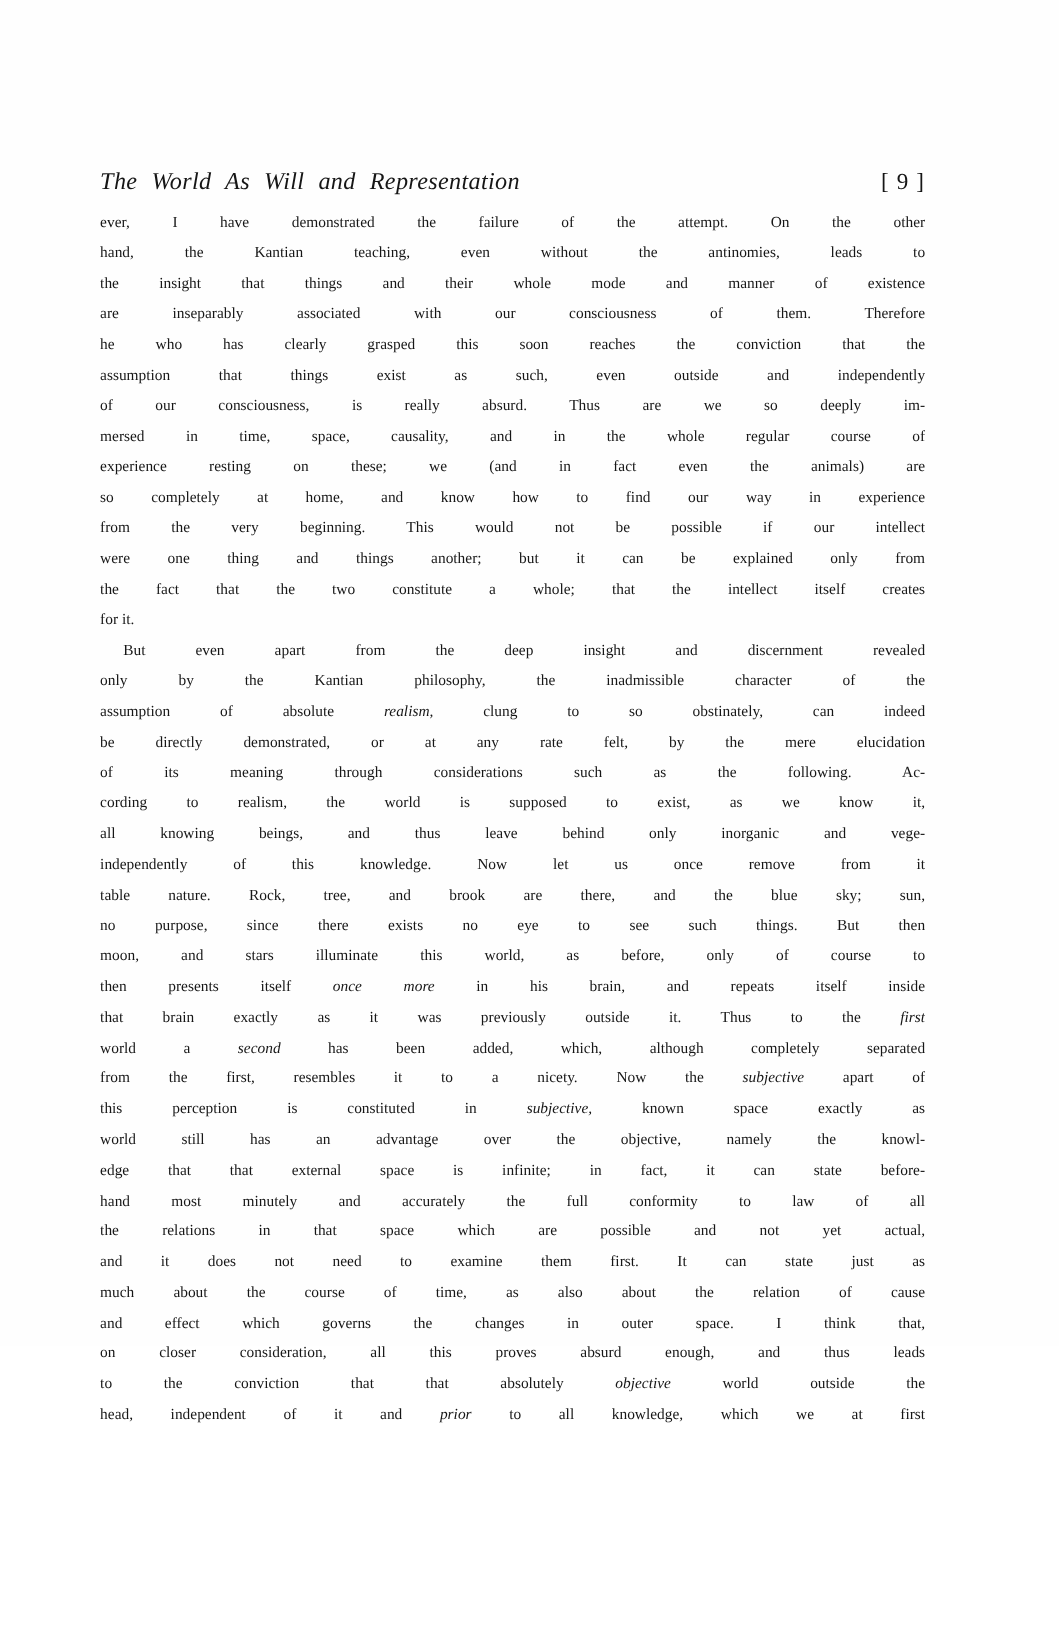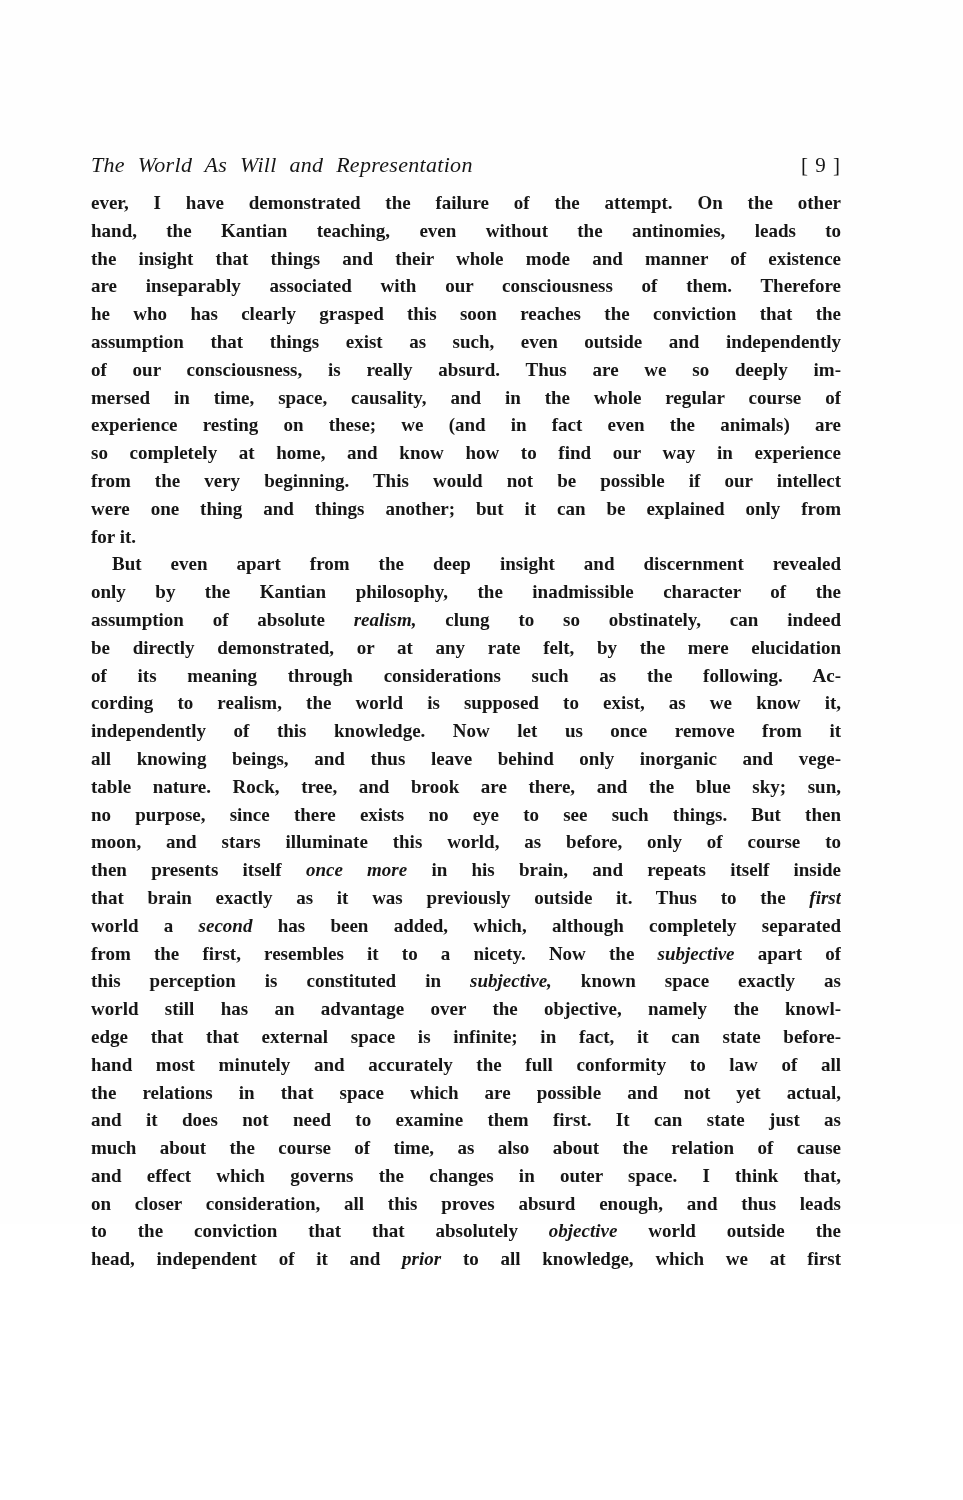--- a/index.html
+++ b/index.html
@@ -32,29 +32,28 @@
   .page-number {
     font-size: 21px;
     letter-spacing: 1px;
     white-space: nowrap;
   }
   .page-body {
     position: absolute;
     left: 91px; top: 189px; width: 750px;
   }
   .text-line {
-    font-size: 19px;
+    font-size: 14px;
     line-height: 27.8px;
     height: 27.8px;
     text-align: justify;
     text-align-last: justify;
     -moz-text-align-last: justify;
     overflow: hidden;
     white-space: nowrap;
-    font-weight: bold;
   }
   .text-line.no-just {
     text-align: left;
     text-align-last: left;
     -moz-text-align-last: left;
   }
   .text-line.indent { padding-left: 21px; }
   .seg-italic { font-style: italic; }
 </style>
 </head>
@@ -72,31 +71,32 @@
         <div class="text-line"><span class="seg-plain">the insight that things and their whole mode and manner of existence</span></div>
         <div class="text-line"><span class="seg-plain">are inseparably associated with our consciousness of them. Therefore</span></div>
         <div class="text-line"><span class="seg-plain">he who has clearly grasped this soon reaches the conviction that the</span></div>
         <div class="text-line"><span class="seg-plain">assumption that things exist as such, even outside and independently</span></div>
         <div class="text-line"><span class="seg-plain">of our consciousness, is really absurd. Thus are we so deeply im-</span></div>
         <div class="text-line"><span class="seg-plain">mersed in time, space, causality, and in the whole regular course of</span></div>
         <div class="text-line"><span class="seg-plain">experience resting on these; we (and in fact even the animals) are</span></div>
         <div class="text-line"><span class="seg-plain">so completely at home, and know how to find our way in experience</span></div>
         <div class="text-line"><span class="seg-plain">from the very beginning. This would not be possible if our intellect</span></div>
         <div class="text-line"><span class="seg-plain">were one thing and things another; but it can be explained only from</span></div>
+        <div class="text-line"><span class="seg-plain">the fact that the two constitute a whole; that the intellect itself creates</span></div>
         <div class="text-line no-just"><span class="seg-plain">for it.</span></div>
       </div>
       <div>
         <div class="text-line indent"><span class="seg-plain">But even apart from the deep insight and discernment revealed</span></div>
         <div class="text-line"><span class="seg-plain">only by the Kantian philosophy, the inadmissible character of the</span></div>
         <div class="text-line"><span class="seg-plain">assumption of absolute </span><span class="seg-italic">realism,</span><span class="seg-plain"> clung to so obstinately, can indeed</span></div>
         <div class="text-line"><span class="seg-plain">be directly demonstrated, or at any rate felt, by the mere elucidation</span></div>
         <div class="text-line"><span class="seg-plain">of its meaning through considerations such as the following. Ac-</span></div>
         <div class="text-line"><span class="seg-plain">cording to realism, the world is supposed to exist, as we know it,</span></div>
+        <div class="text-line"><span class="seg-plain">all knowing beings, and thus leave behind only inorganic and vege-</span></div>
         <div class="text-line"><span class="seg-plain">independently of this knowledge. Now let us once remove from it</span></div>
-        <div class="text-line"><span class="seg-plain">all knowing beings, and thus leave behind only inorganic and vege-</span></div>
         <div class="text-line"><span class="seg-plain">table nature. Rock, tree, and brook are there, and the blue sky; sun,</span></div>
         <div class="text-line"><span class="seg-plain">no purpose, since there exists no eye to see such things. But then</span></div>
         <div class="text-line"><span class="seg-plain">moon, and stars illuminate this world, as before, only of course to</span></div>
         <div class="text-line"><span class="seg-plain">then presents itself </span><span class="seg-italic">once more</span><span class="seg-plain"> in his brain, and repeats itself inside</span></div>
         <div class="text-line"><span class="seg-plain">that brain exactly as it was previously outside it. Thus to the </span><span class="seg-italic">first</span></div>
         <div class="text-line"><span class="seg-plain">world a </span><span class="seg-italic">second</span><span class="seg-plain"> has been added, which, although completely separated</span></div>
         <div class="text-line"><span class="seg-plain">from the first, resembles it to a nicety. Now the </span><span class="seg-italic">subjective</span><span class="seg-plain"> apart of</span></div>
         <div class="text-line"><span class="seg-plain">this perception is constituted in </span><span class="seg-italic">subjective,</span><span class="seg-plain"> known space exactly as</span></div>
         <div class="text-line"><span class="seg-plain">world still has an advantage over the objective, namely the knowl-</span></div>
         <div class="text-line"><span class="seg-plain">edge that that external space is infinite; in fact, it can state before-</span></div>

